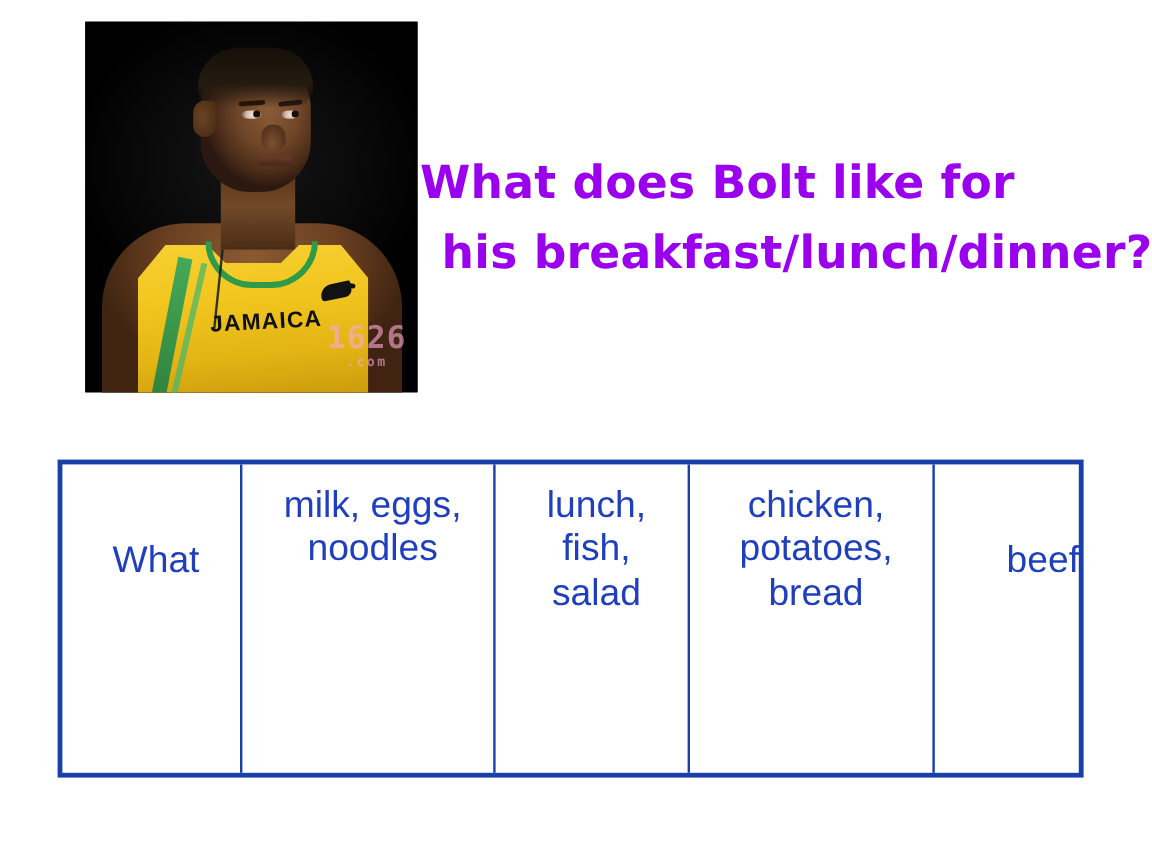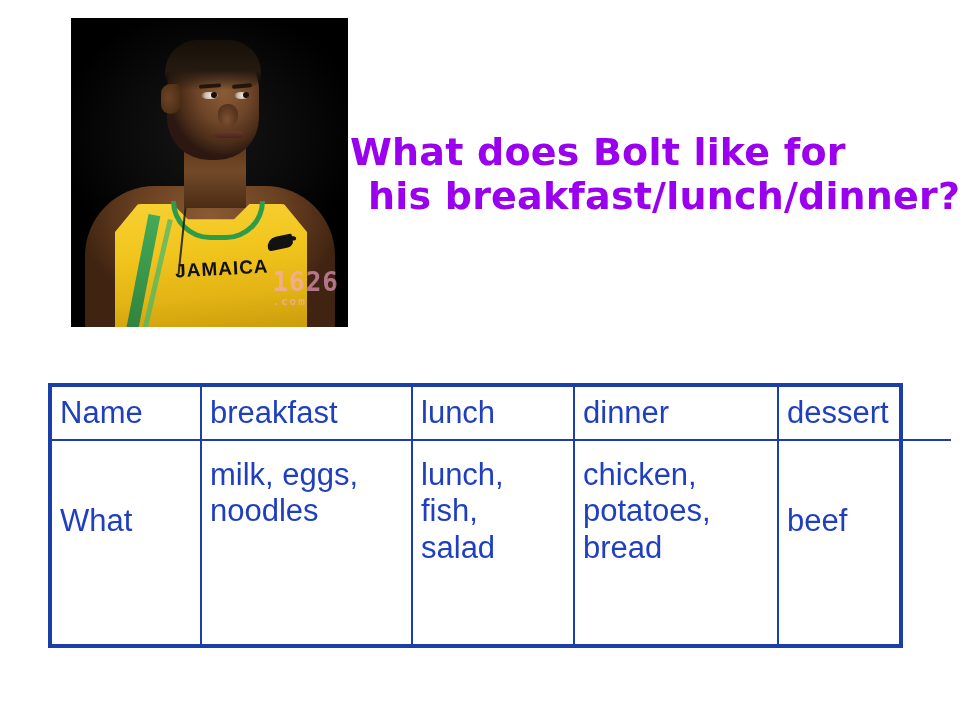--- a/index.html
+++ b/index.html
@@ -155,37 +155,37 @@
   }
   
   .ph-wm{
     position:absolute; right:9px; bottom:20px;
     color:#f9a8d4; opacity:.62;
     font-family:"DejaVu Sans Mono", monospace;
     font-size:26px; font-weight:bold; letter-spacing:1px;
     line-height:1;
   }
   .ph-wm small{
-    display:block; text-align:left;
+    display:block; text-align:center;
     font-size:11px; letter-spacing:2px; margin-top:1px;
   }
 
   
   .title {
     position: absolute;
     color: #9a00ee;
     font-family: "DejaVu Sans", sans-serif;
     font-weight: bold;
     font-size: 38px;
     line-height: 1;
     white-space: nowrap;
     letter-spacing: .2px;
   }
   .title-l1 { left: 350px; top: 133px; }
-  .title-l2 { left: 368px; top: 177px; }
+  .title-l2 { left: 368px; top: 191px; }
 
   
   .table-wrap {
     position: absolute;
     left: 48px;
     top: 383px;
     width: 855px;
     height: 265px;
     border: 4px solid #1a3fa8;
     box-sizing: border-box;
@@ -206,21 +206,21 @@
     font-size: 31px;
     line-height: 1.17;
   }
   table.menu td:last-child { border-right: none; }
   table.menu tr.head td {
     border-bottom: 2px solid #1a3fa8;
     height: 52px;
     vertical-align: middle;
     padding-top: 0;
   }
-  table.menu tr.body td { vertical-align: top; }
+  table.menu tr.body td { vertical-align: top; text-align: center; }
   table.menu td.c-name   { width: 140px; }
   table.menu td.c-break  { width: 201px; }
   table.menu td.c-lunch  { width: 152px; }
   table.menu td.c-dinner { width: 194px; }
   table.menu td.c-dessert{ width: 164px; }
 
   
   .cell-mid { display:block; padding-top: 60px; }
   .cell-lines span { display: block; }
   .cell-lines { padding-top: 14px; }
@@ -257,27 +257,20 @@
     </div>
   </div>
 </div>
 
 <div class="title title-l1">What does Bolt like for</div>
 <div class="title title-l2">his breakfast/lunch/dinner?</div>
 
 <div class="table-wrap">
   <table class="menu">
     <tbody>
-      <tr class="head">
-        <td class="c-name">Name</td>
-        <td class="c-break">breakfast</td>
-        <td class="c-lunch">lunch</td>
-        <td class="c-dinner">dinner</td>
-        <td class="c-dessert">dessert</td>
-      </tr>
       <tr class="body">
         <td class="c-name">
           <span class="cell-mid">What</span>
         </td>
         <td class="c-break">
           <div class="cell-lines">
             <span>milk, eggs,</span>
             <span>noodles</span>
           </div>
         </td>

